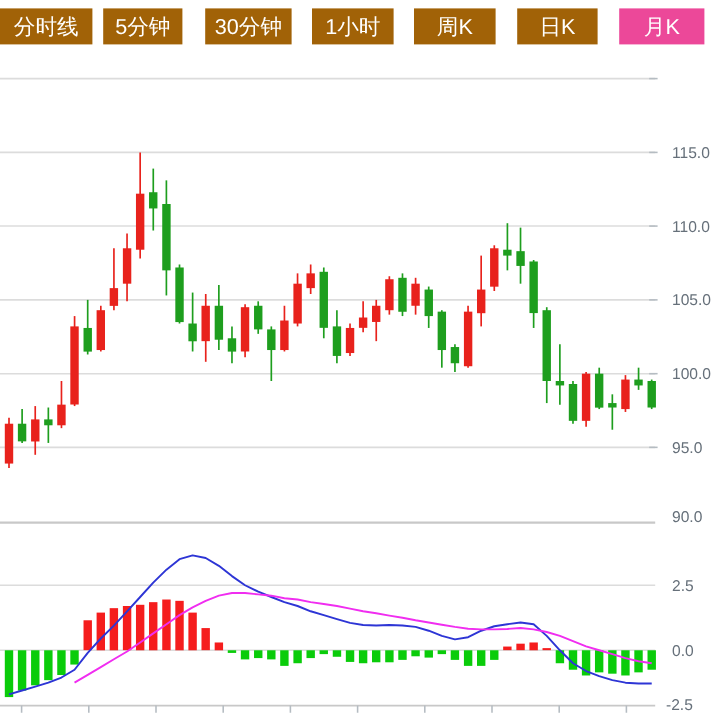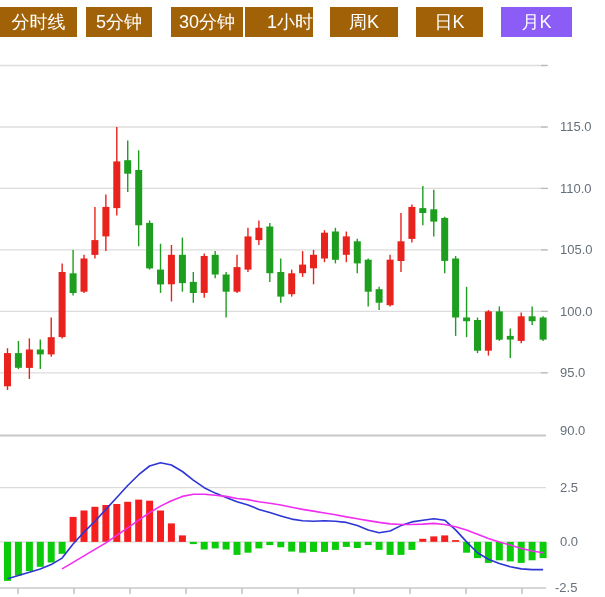--- a/index.html
+++ b/index.html
@@ -1,25 +1,25 @@
 <!DOCTYPE html>
 <html><head>
 <meta charset="utf-8">
 <style>
   html,body{margin:0;padding:0;background:#ffffff;}
   body{font-family:"Liberation Sans","DejaVu Sans",sans-serif;}
   #app{position:relative;width:605px;height:597px;background:#fff;overflow:hidden;}
   .tabbar{position:absolute;top:7px;left:0;display:flex;z-index:5;}
   .tab{height:30px;line-height:30px;text-align:center;color:#ffffff;background:#a16207;
        font-size:18px;cursor:pointer;white-space:nowrap;flex:0 0 auto;}
-  .tab.active{background:#8b5cf6;}
+  .tab.active{background:#ec4899;}
   .tab:nth-child(1){width:77px;margin-right:9px;}
   .tab:nth-child(2){width:66px;margin-right:19px;}
-  .tab:nth-child(3){width:72px;margin-right:2px;}
-  .tab:nth-child(4){width:68px;margin-right:17px;text-align:right;}
+  .tab:nth-child(3){width:72px;margin-right:17px;}
+  .tab:nth-child(4){width:68px;margin-right:17px;}
   .tab:nth-child(5){width:68px;margin-right:18px;}
   .tab:nth-child(6){width:67px;margin-right:18px;}
   .tab:nth-child(7){width:71px;margin-right:0;}
   #chart{position:absolute;left:0;top:0;width:605px;height:597px;}
   text{font-family:"Liberation Sans","DejaVu Sans",sans-serif;}
 </style>
 </head>
 <body>
 
 <div id="app">

